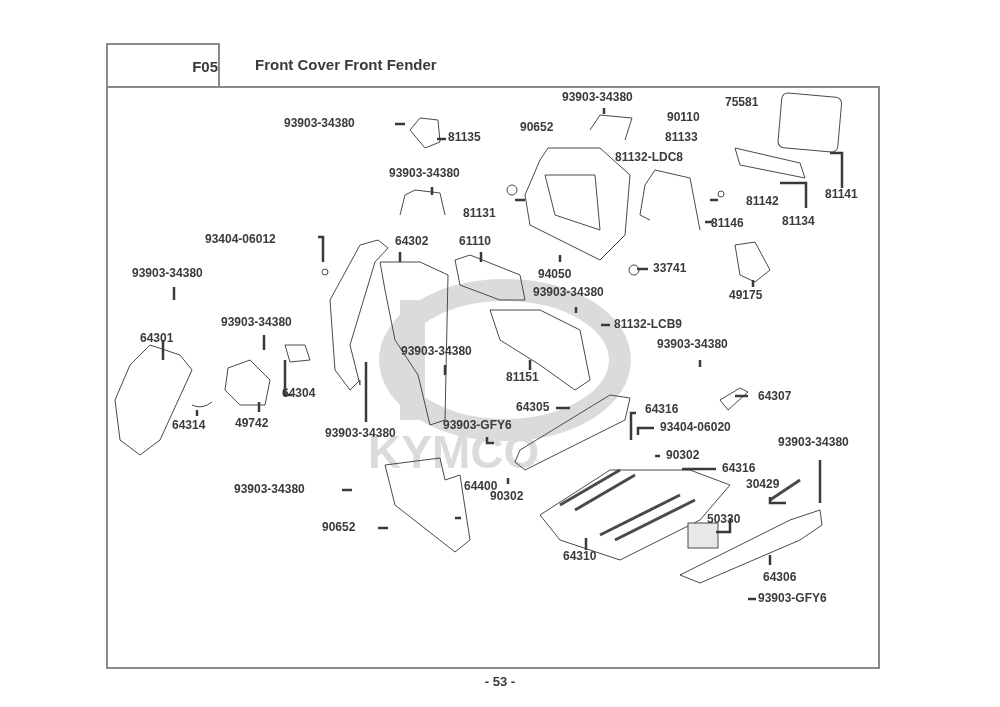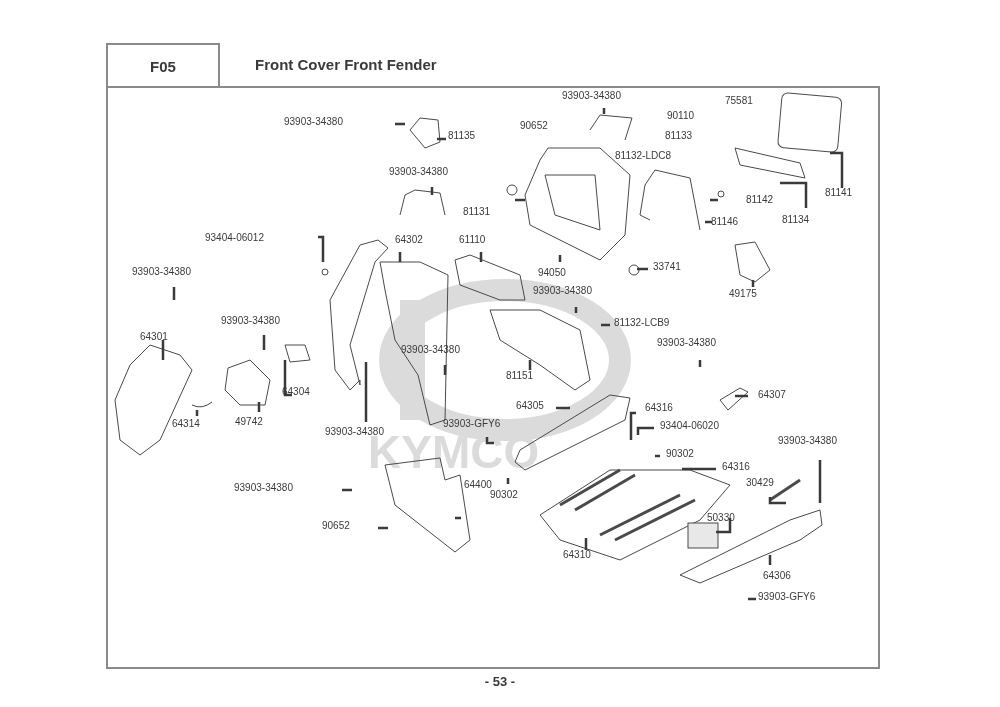--- a/index.html
+++ b/index.html
@@ -2,27 +2,27 @@
 <html><head>
 <meta charset="utf-8">
 <style>
   html, body { margin: 0; padding: 0; background: #ffffff; }
   body { width: 1000px; height: 707px; position: relative; overflow: hidden;
          font-family: "Liberation Sans", sans-serif; color: #3a3a3a; }
   .frame { position: absolute; left: 106px; top: 86px; width: 774px; height: 583px;
            border: 2px solid #8a8a8a; box-sizing: border-box; }
   .code-box { position: absolute; left: 106px; top: 43px; width: 114px; height: 45px;
               border: 2px solid #8a8a8a; border-bottom: none; box-sizing: border-box;
-              display: flex; align-items: center; justify-content: center;
+              display: flex; align-items: center; justify-content: flex-end;
               font-weight: bold; font-size: 15px; color: #3a3a3a; }
   .title { position: absolute; left: 255px; top: 56px; font-weight: bold; font-size: 15px; color: #3a3a3a; }
   .page-num { position: absolute; left: 0; width: 1000px; top: 674px; text-align: center;
               font-weight: bold; font-size: 13px; color: #3a3a3a; }
   svg.diagram { position: absolute; left: 0; top: 0; width: 1000px; height: 707px; }
-  .lbl { position: absolute; font-weight: normal; font-size: 10px; color: #3a3a3a; white-space: nowrap; line-height: 1; }
+  .lbl { position: absolute; font-weight: bold; font-size: 12px; color: #3a3a3a; white-space: nowrap; line-height: 1; }
 </style>
 </head>
 <body>
 
 <div class="code-box">
     <span>F05</span>
   </div>
 <div class="title">Front Cover  Front Fender</div>
 <div class="frame"></div>
 

